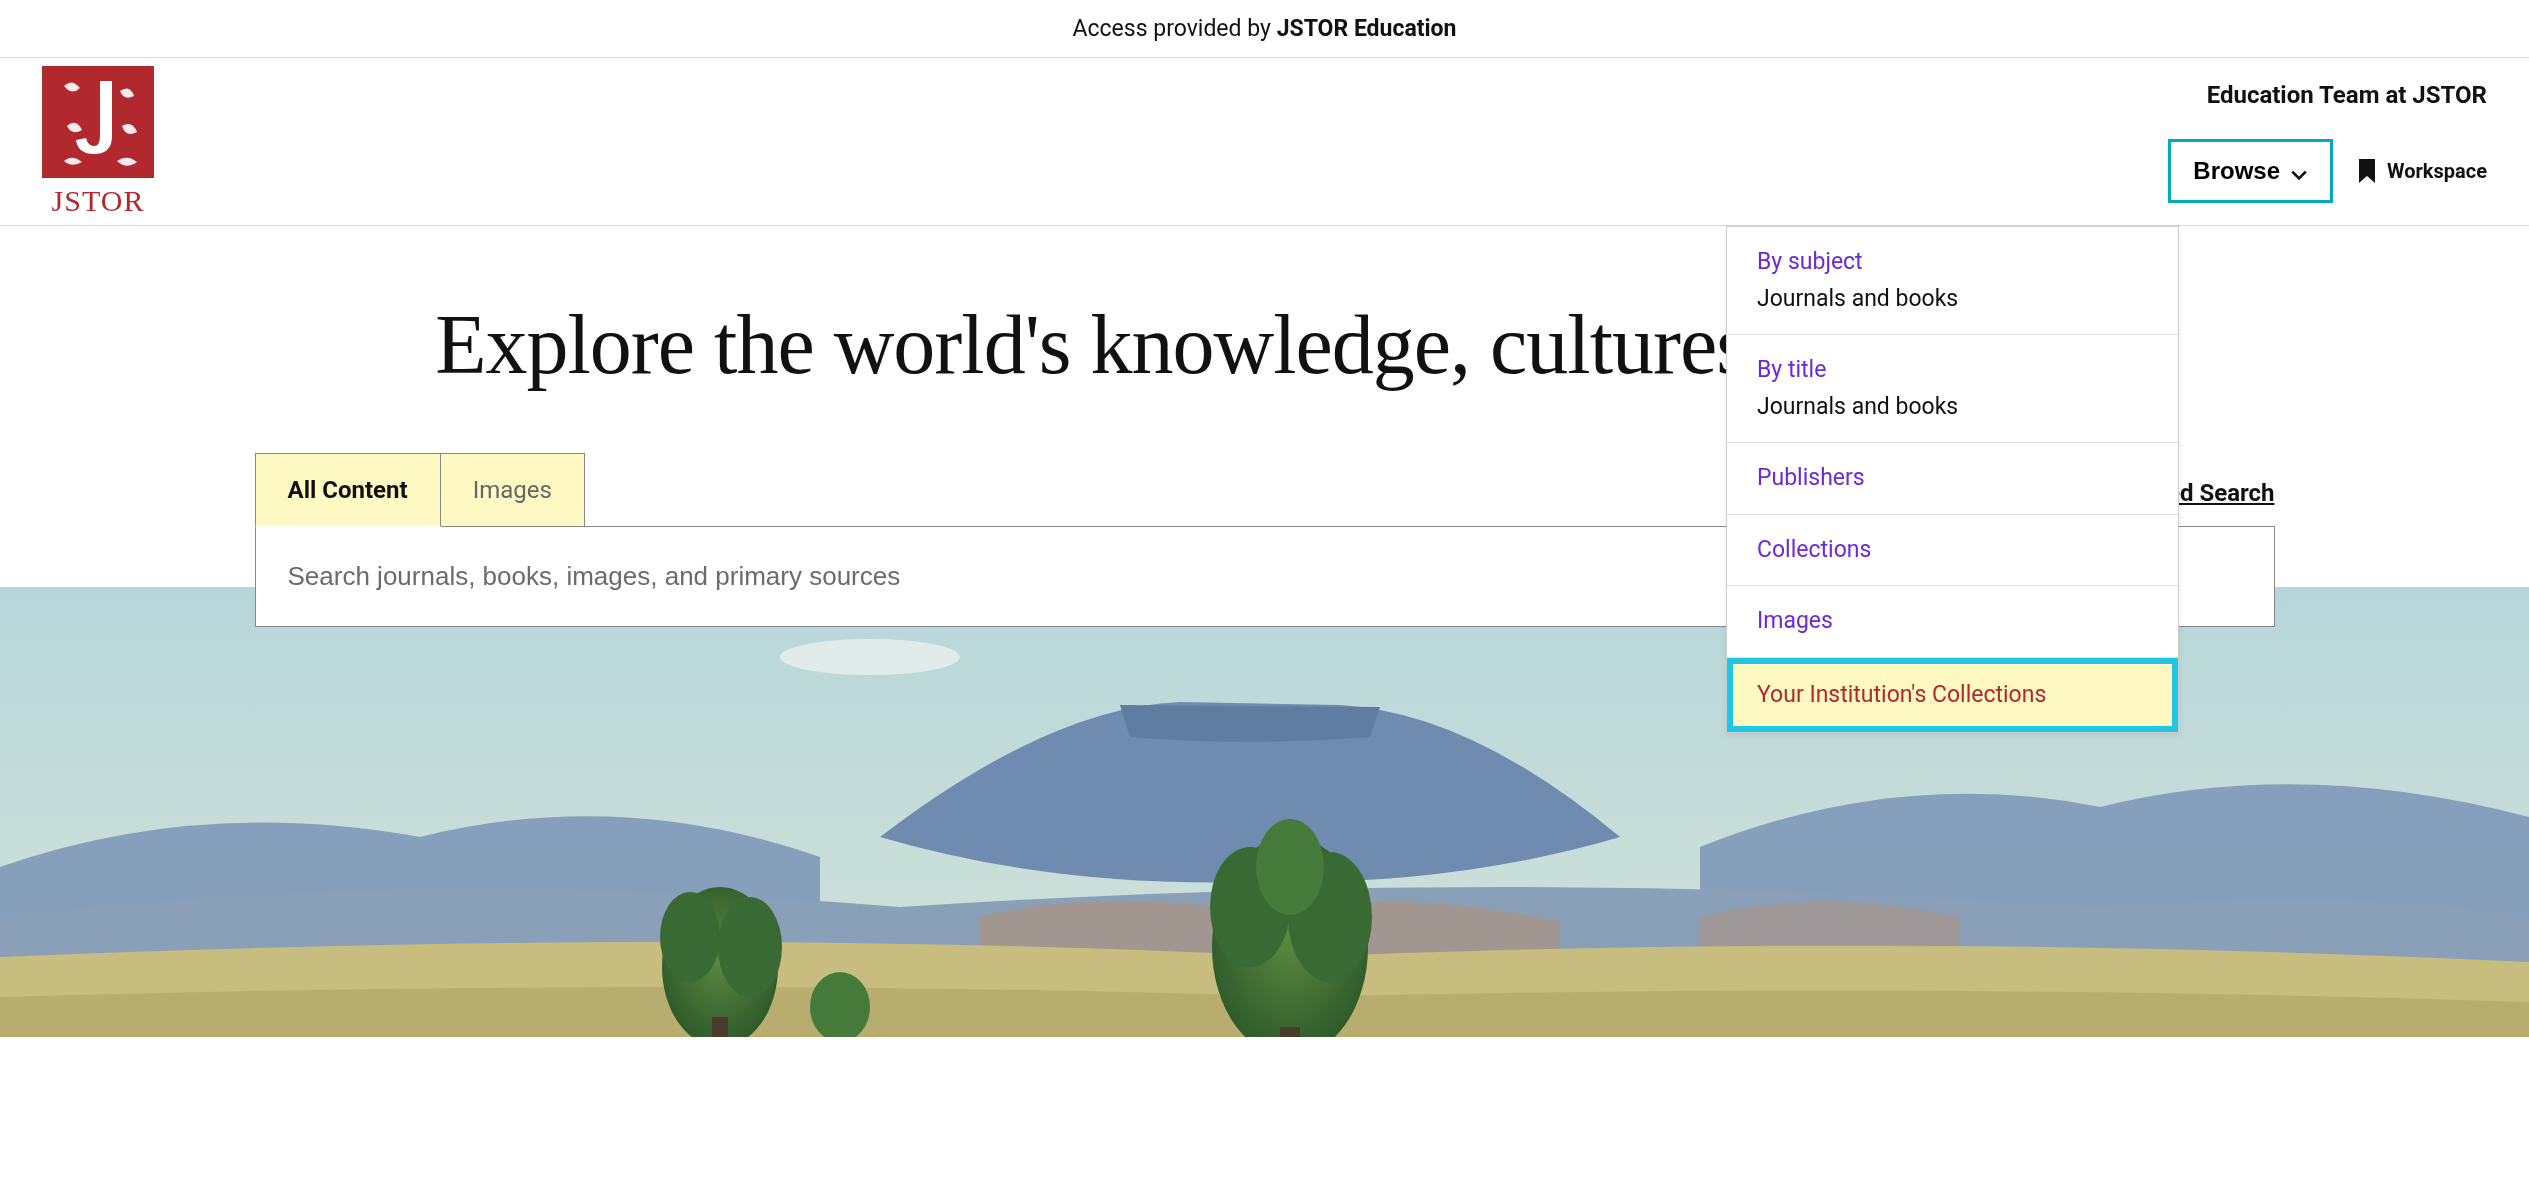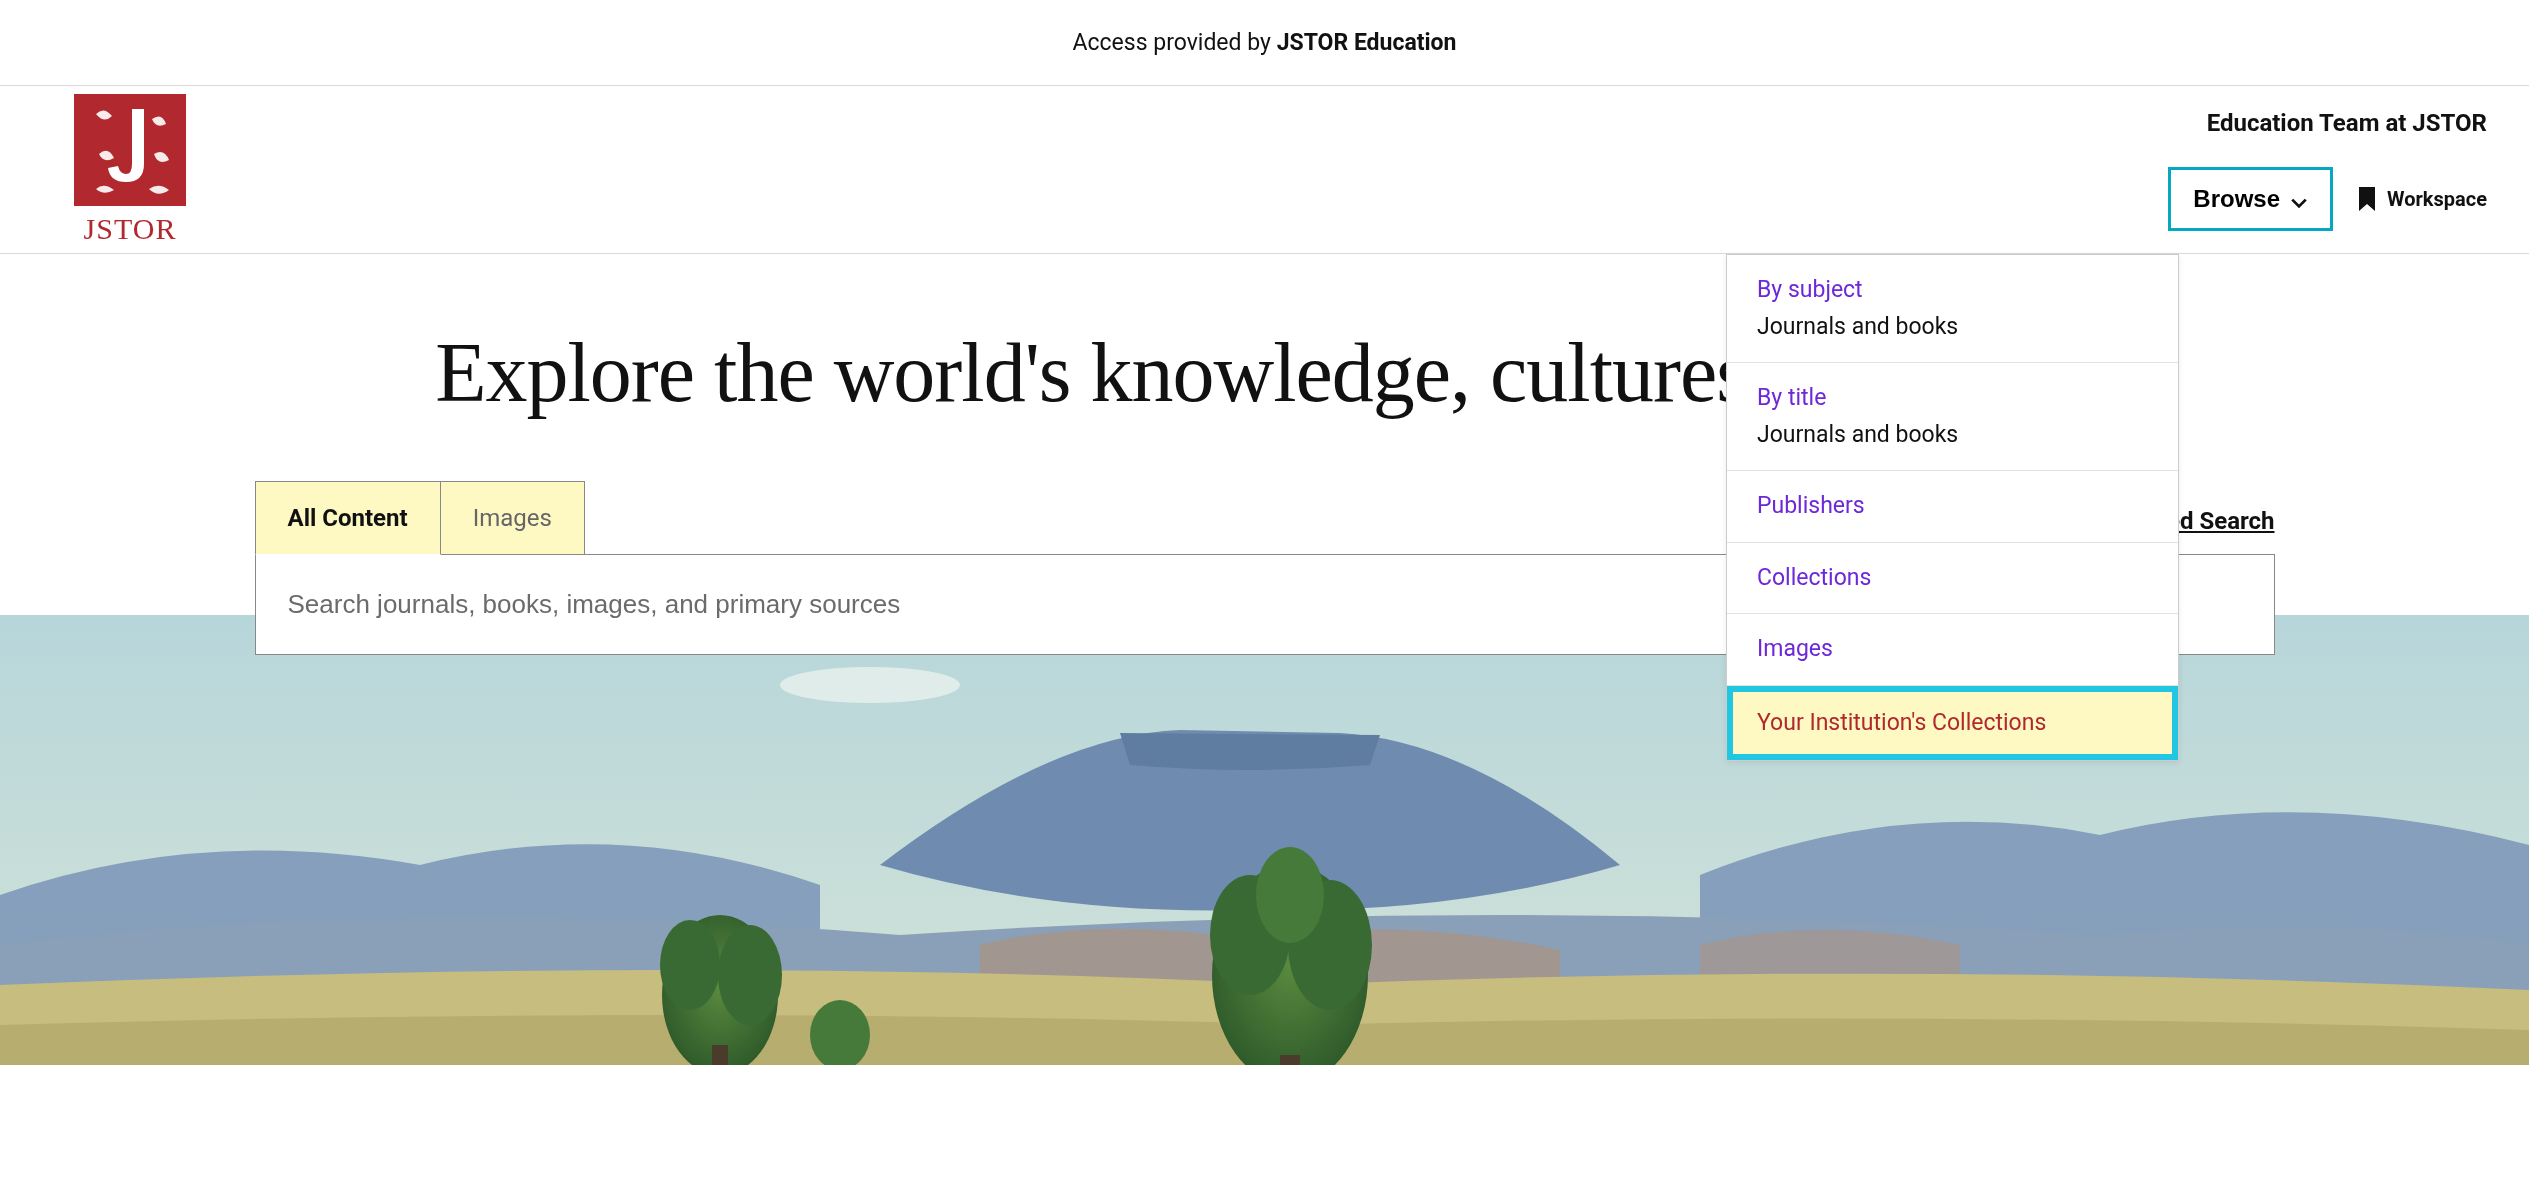--- a/index.html
+++ b/index.html
@@ -4,41 +4,40 @@
   <style>
     * { margin: 0; padding: 0; box-sizing: border-box; }
     body {
       font-family: -apple-system, BlinkMacSystemFont, "Segoe UI", Roboto, Helvetica, Arial, sans-serif;
       color: #111;
       background: #fff;
       width: 2529px;
     }
     .access-bar {
       text-align: center;
-      padding: 29px 0;
+      padding: 15px 0;
       font-size: 23px;
       border-bottom: 1px solid #d9d9d9;
     }
     .access-bar .access-prefix { font-weight: 400; }
     .access-bar .access-provider { font-weight: 700; }
     .header {
       display: flex;
       align-items: center;
       justify-content: space-between;
       padding: 10px 42px 10px 42px;
       border-bottom: 1px solid #d9d9d9;
       position: relative;
       height: 168px;
     }
     .logo {
       display: flex;
       flex-direction: column;
       align-items: center;
       gap: 6px;
-      margin-left: 32px;
     }
     .logo-square {
       width: 112px;
       height: 112px;
       background: #b1292e;
       display: flex;
       align-items: center;
       justify-content: center;
     }
     .logo-square svg { width: 100%; height: 100%; }

